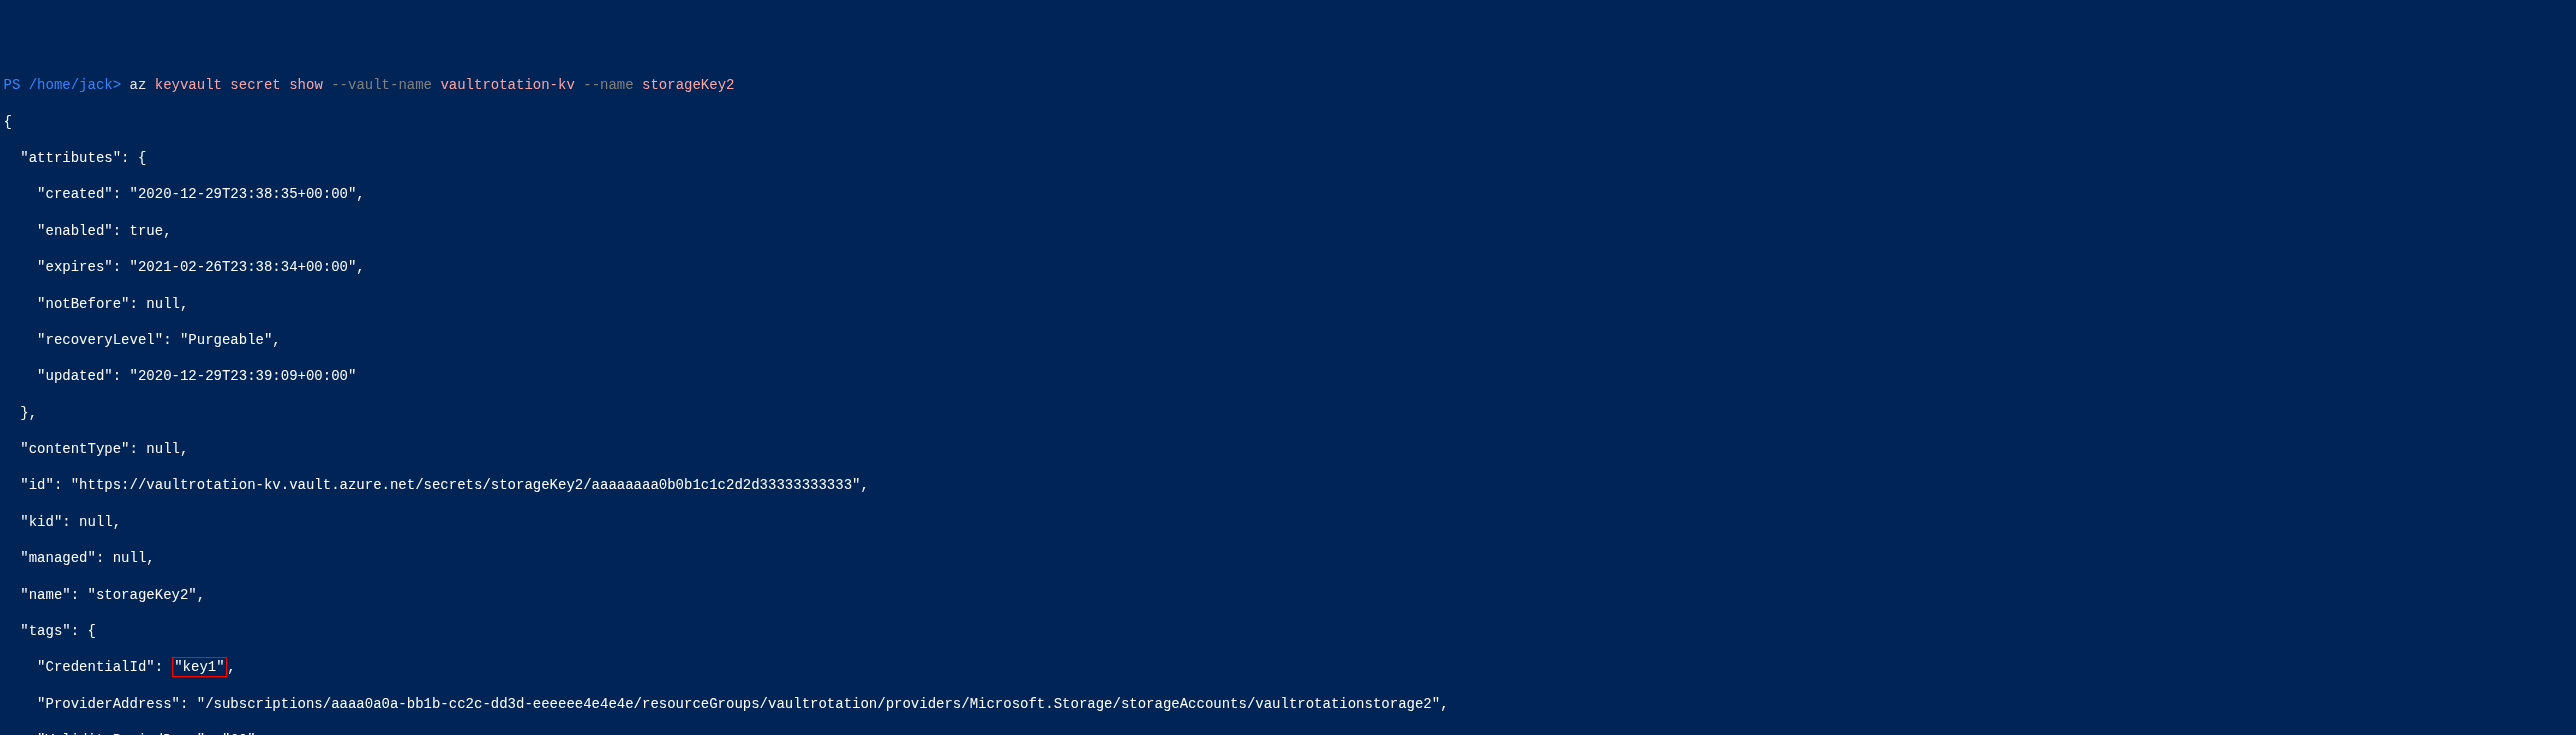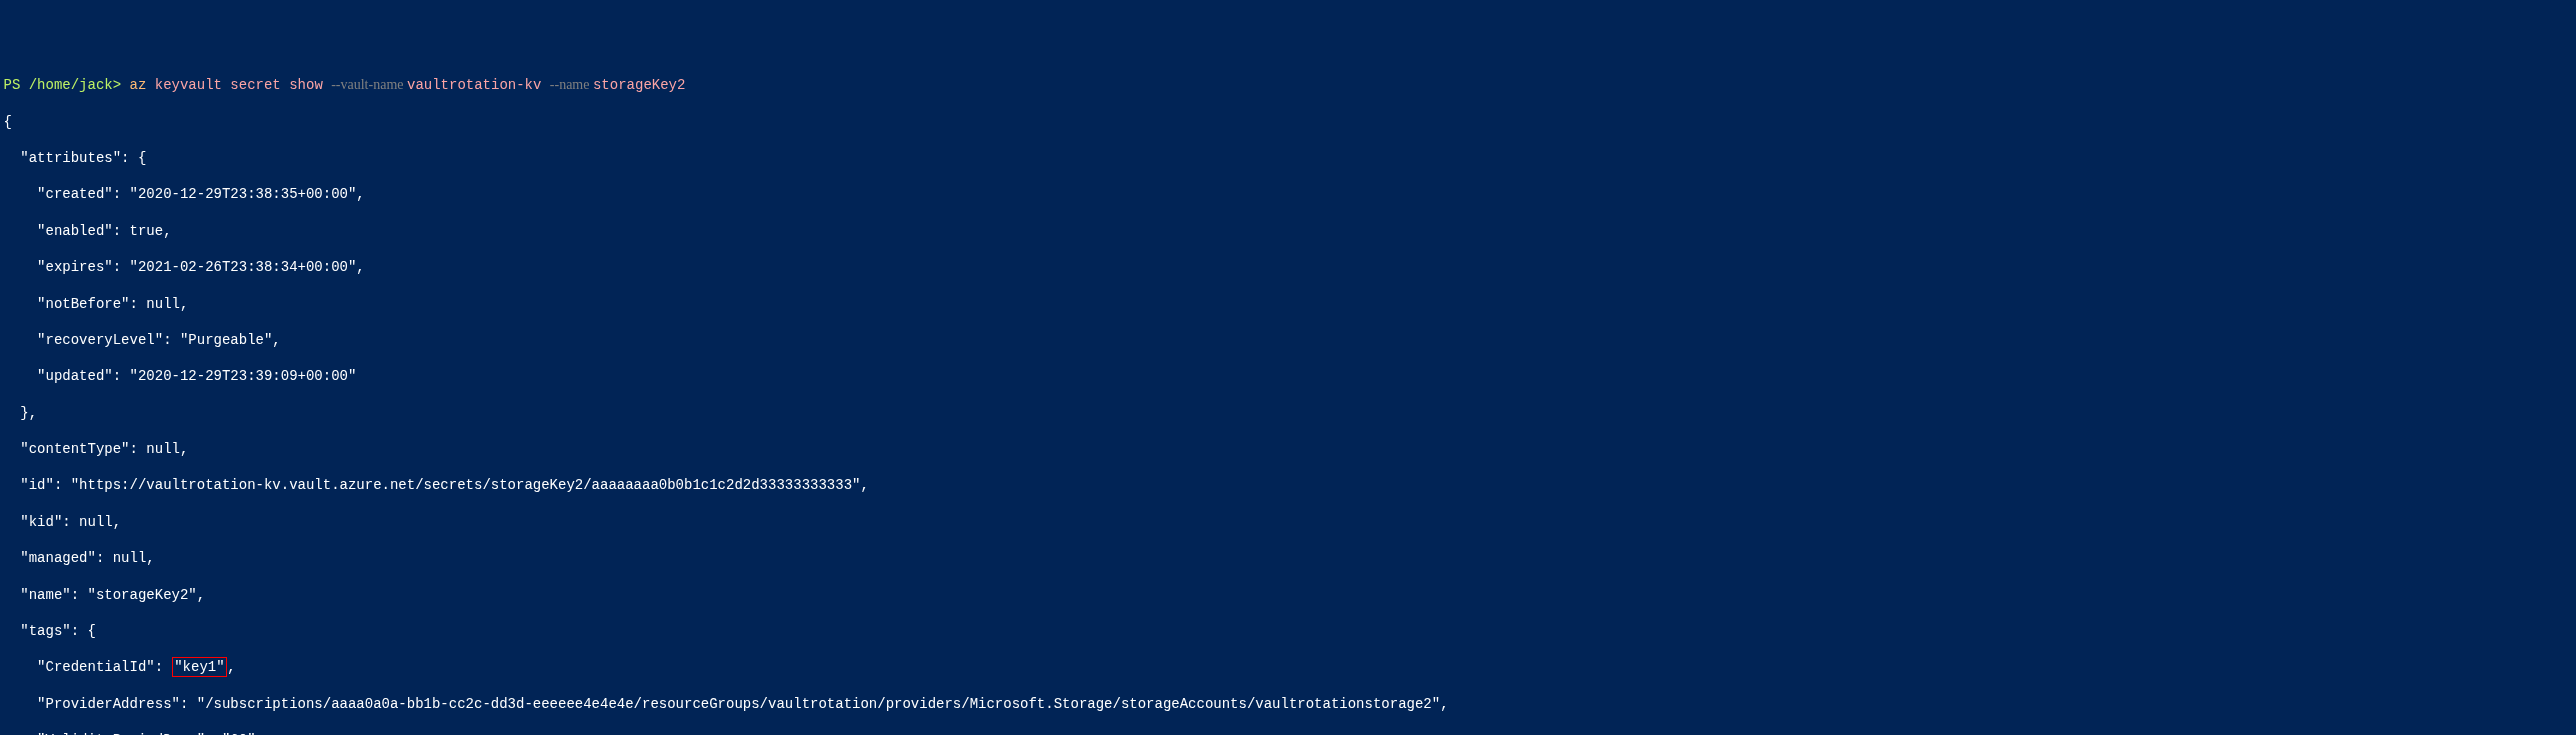--- a/index.html
+++ b/index.html
@@ -7,24 +7,24 @@
       background-color: #012456;
       color: #ffffff;
       font-family: 'Consolas', 'Courier New', monospace;
       font-size: 14px;
       line-height: 1.3;
       padding: 3.5px;
       white-space: pre;
       width: 2576px;
       min-height: 735px;
     }
-    .prompt-prefix { color: #bef264; }
-    .cmd-yellow { color: #fdba74; }
+    .prompt-prefix { color: #3b82f6; }
+    .cmd-yellow { color: #e5e5e5; }
     .cmd-white { color: #fca5a5; }
-    .cmd-gray { color: #808080; font-family: Liberation Serif, serif; }
+    .cmd-gray { color: #808080; }
     .output { color: #ffffff; }
     .highlight-box {
       border: 1.7px solid #ff0000;
       display: inline-block;
       padding: 0 1.7px;
       margin: -1.7px 0;
     }
     .line { display: block; }
   </style>
 </head>

